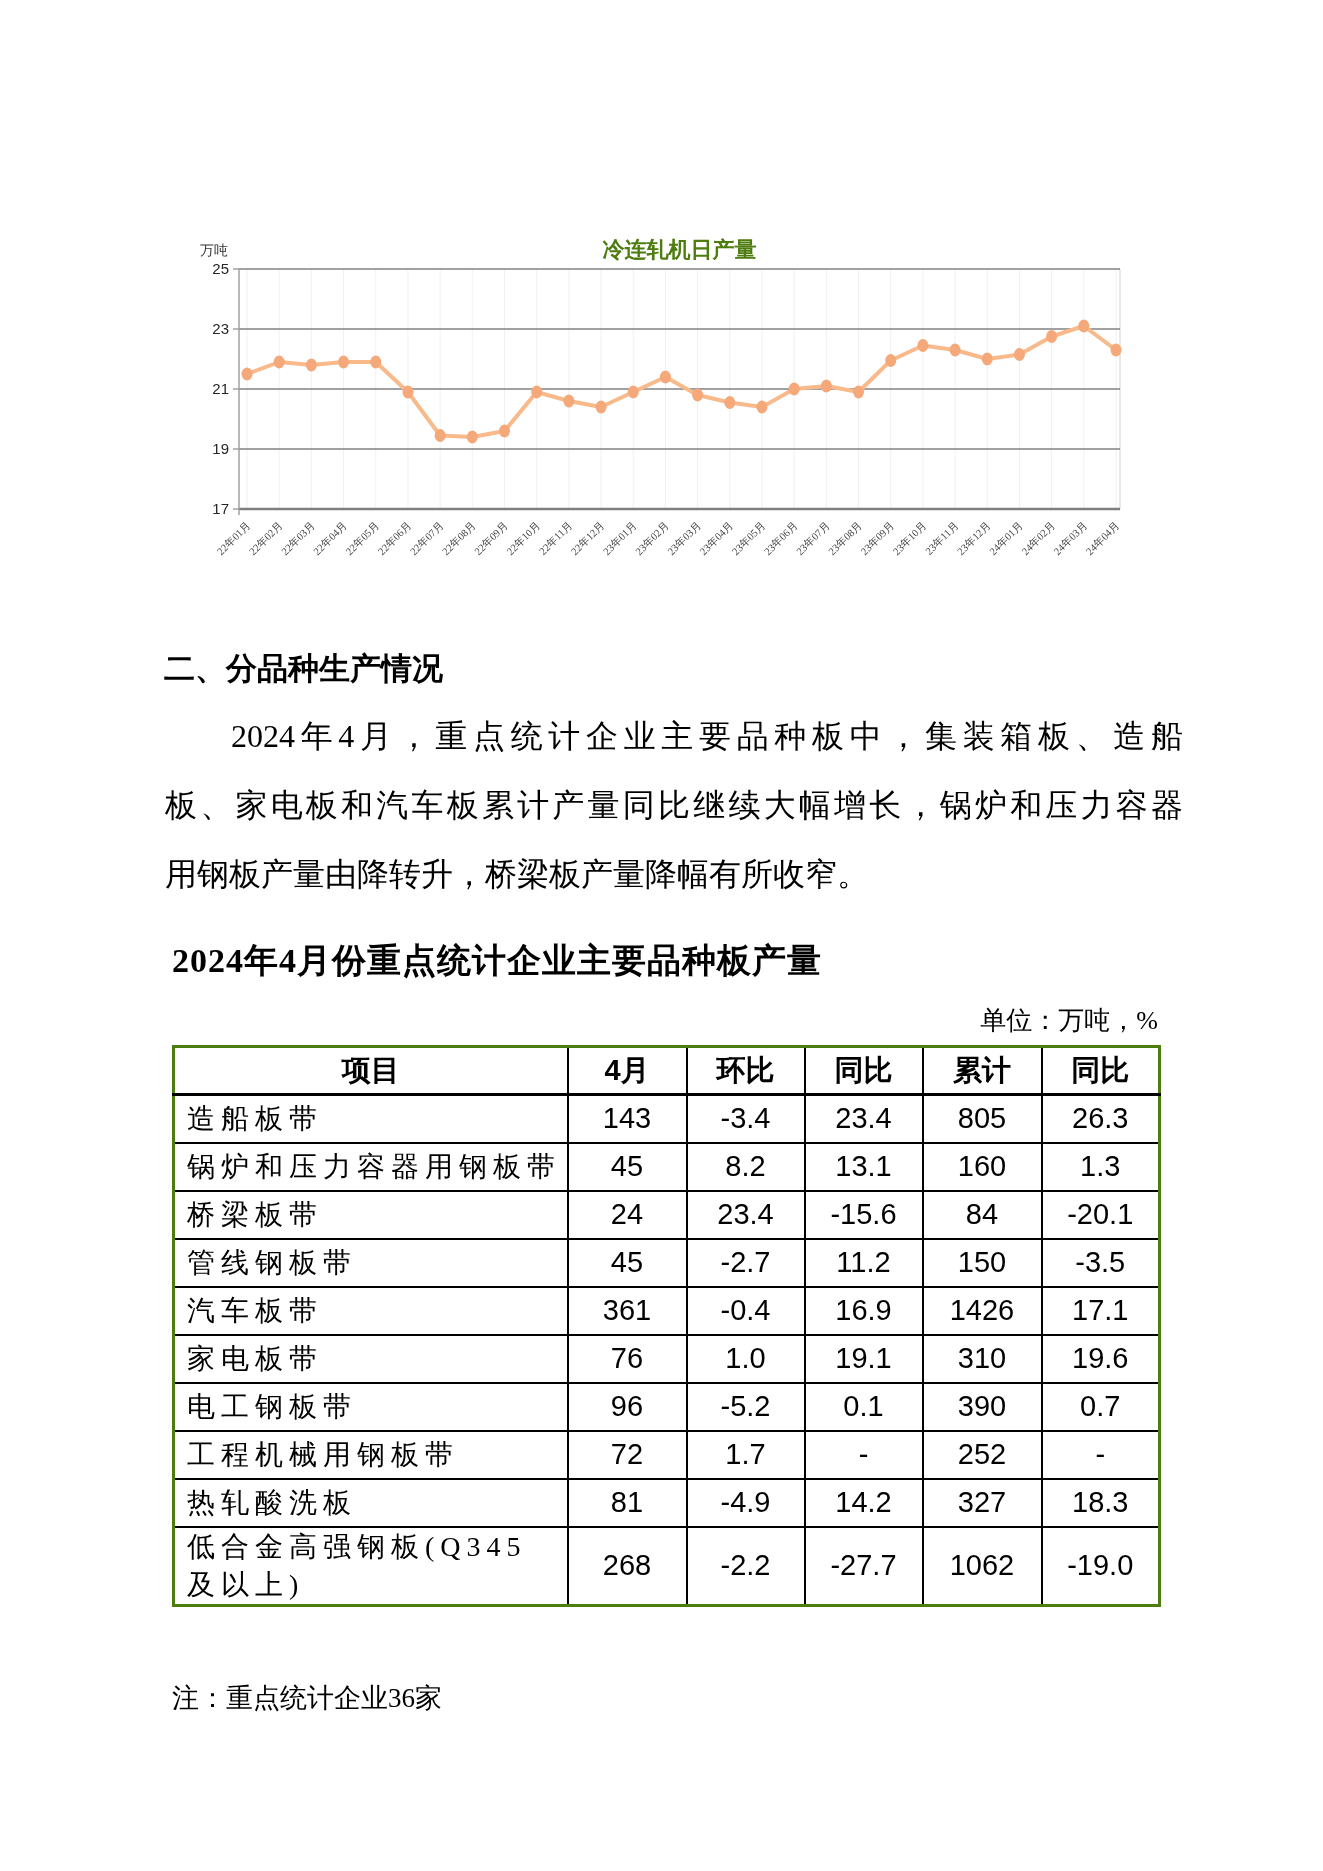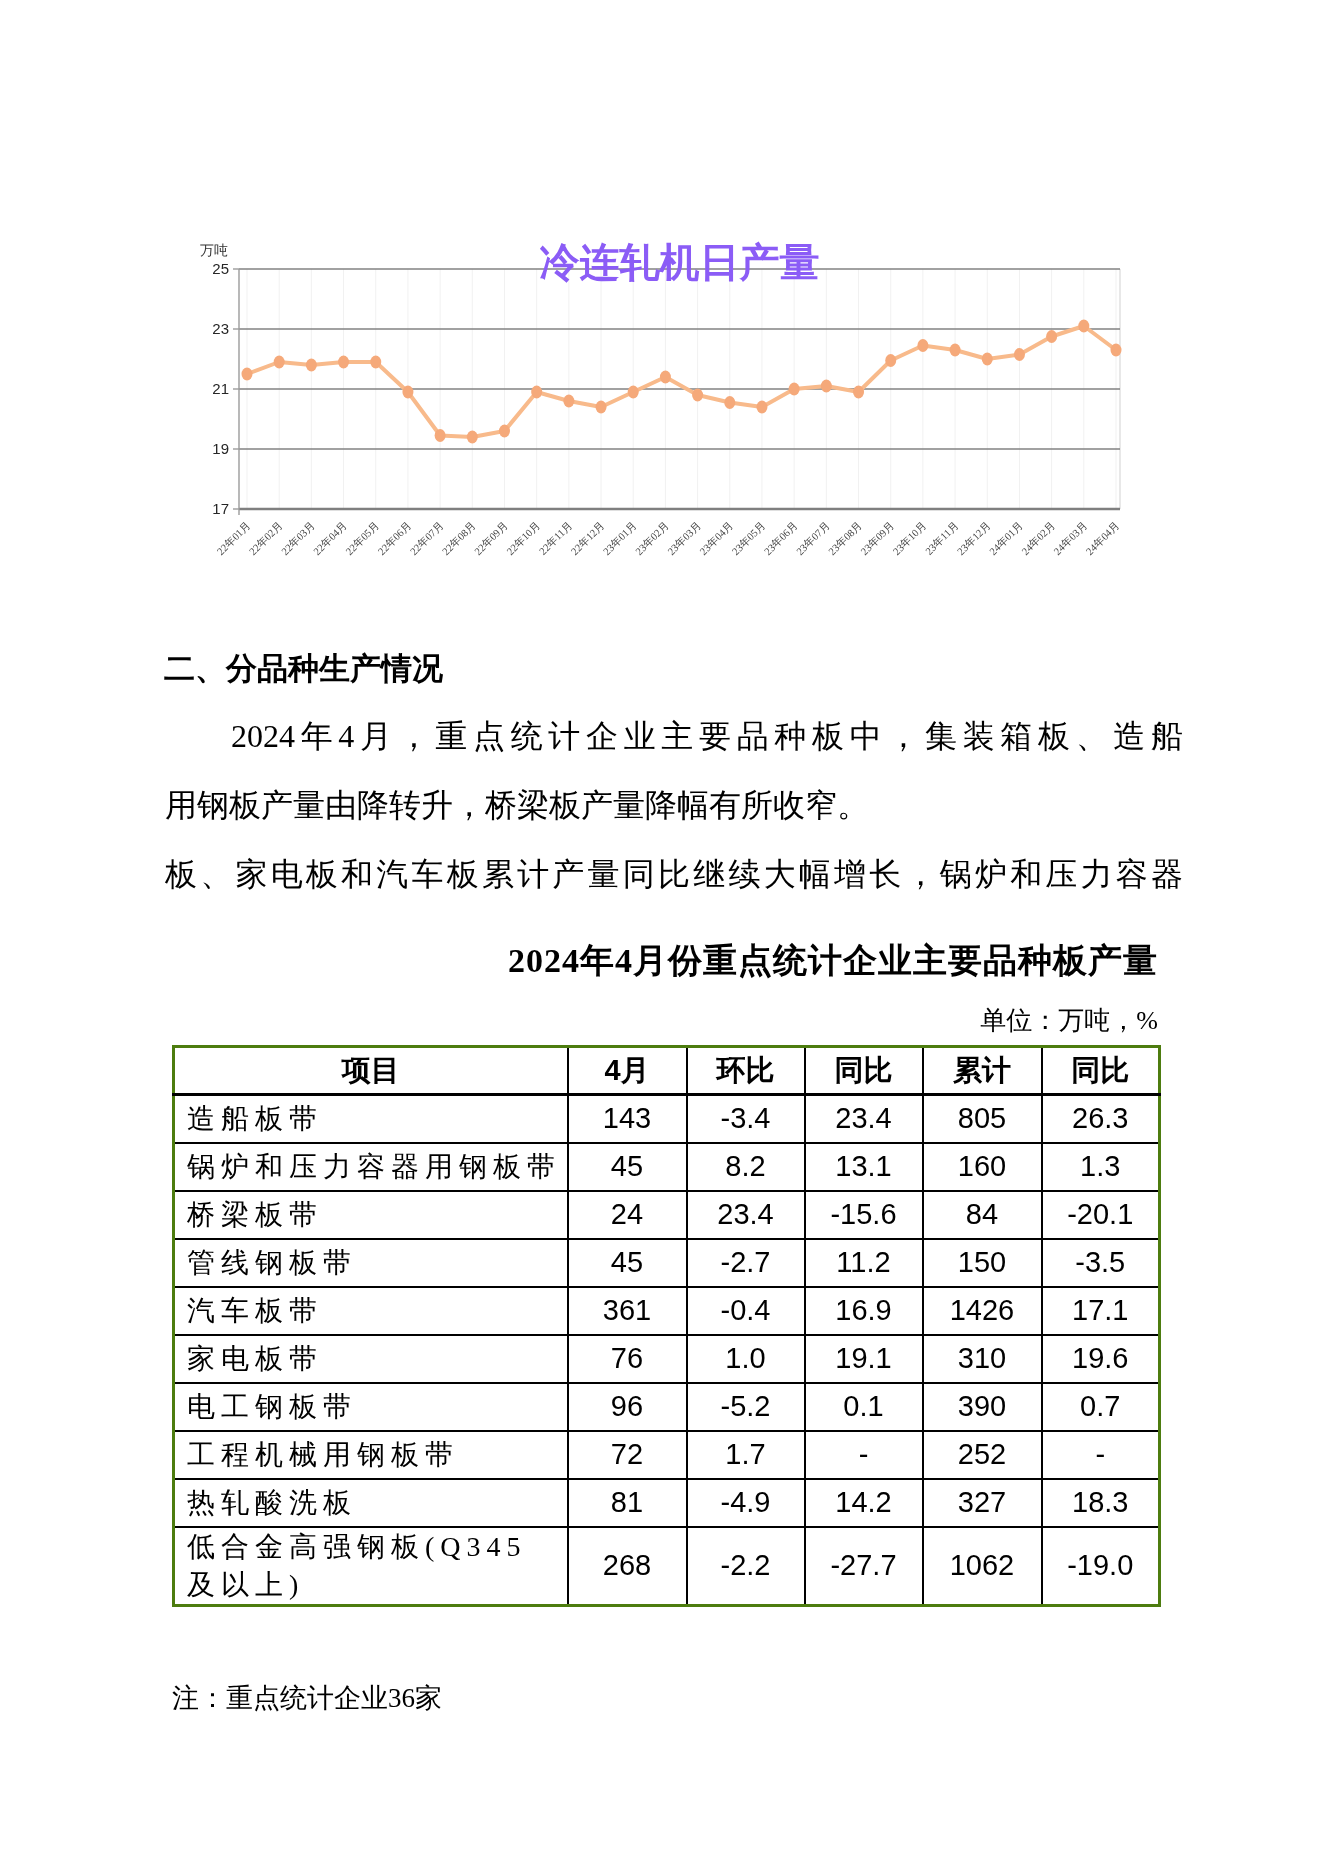--- a/index.html
+++ b/index.html
@@ -2,36 +2,36 @@
 <html><head>
 <meta charset="utf-8">
 <style>
   html,body{margin:0;padding:0;background:#ffffff;}
   #page{position:relative;width:1323px;height:1871px;background:#ffffff;overflow:hidden;
         font-family:"Liberation Serif",serif;color:#000;}
 
   
   #chart-block{position:absolute;left:165px;top:195px;width:1005px;height:380px;}
   #chart-title{position:absolute;left:74px;top:40px;width:881px;text-align:center;
-               font-family:"Liberation Serif",serif;font-weight:bold;font-size:40px;color:#8b5cf6;}
+               font-family:"Liberation Serif",serif;font-weight:bold;font-size:22px;color:#4d7c0f;}
   #chart-unit{position:absolute;left:0;top:47px;width:63px;text-align:right;
               font-size:14px;color:#333;font-family:"Liberation Serif",serif;}
   #chart-svg{position:absolute;left:0;top:0;}
 
   
   #section-heading{position:absolute;left:164px;top:648px;
                    font-family:"Liberation Sans",sans-serif;font-weight:bold;font-size:31px;color:#000;}
   #paragraph{position:absolute;left:165px;top:702px;width:1018px;
              font-size:32px;line-height:69px;color:#000;}
   #paragraph .para-line{height:69px;text-align:justify;text-align-last:justify;white-space:nowrap;}
   #paragraph .para-line.first{padding-left:66px;width:952px;}
   #paragraph .para-line.last{text-align-last:left;}
 
   
-  #table-title{position:absolute;left:172px;top:938px;width:986px;text-align:right;
+  #table-title{position:absolute;left:172px;top:938px;width:986px;text-align:left;
                font-weight:bold;font-size:34px;letter-spacing:1px;color:#000;}
   #unit-note{position:absolute;left:172px;top:1003px;width:986px;text-align:right;
              font-size:26px;color:#000;}
   #main-table{position:absolute;left:172px;top:1038px;border-collapse:collapse;
               width:986px;table-layout:fixed;}
   #main-table th,#main-table td{border:2px solid #000;height:48px;padding:0;
               font-size:29px;vertical-align:middle;box-sizing:border-box;}
   #main-table th{font-family:"Liberation Sans",sans-serif;font-weight:bold;text-align:center;
               border-bottom-width:3px;}
   #main-table{border:3px solid #4d7c0f;margin-top:7px;}
@@ -150,22 +150,22 @@
         <text x="922.8148148148148" y="331" text-anchor="end" fill="#3F3F3F" font-size="10.5" font-family="&quot;Liberation Serif&quot;,serif" transform="rotate(-45 922.8148148148148 331)">24年03月</text>
         <text x="955" y="331" text-anchor="end" fill="#3F3F3F" font-size="10.5" font-family="&quot;Liberation Serif&quot;,serif" transform="rotate(-45 955 331)">24年04月</text>
       </svg>
     <div id="chart-unit">万吨</div>
     <div id="chart-title">冷连轧机日产量</div>
   </div>
 
   <div id="section-heading">二、分品种生产情况</div>
   <div id="paragraph">
       <div class="para-line first">2024年4月，重点统计企业主要品种板中，集装箱板、造船</div>
+      <div class="para-line">板、家电板和汽车板累计产量同比继续大幅增长，锅炉和压力容器</div>
       <div class="para-line last">用钢板产量由降转升，桥梁板产量降幅有所收窄。</div>
-      <div class="para-line">板、家电板和汽车板累计产量同比继续大幅增长，锅炉和压力容器</div>
     </div>
 
   <div id="table-title">2024年4月份重点统计企业主要品种板产量</div>
   <div id="unit-note">单位：万吨，%</div>
   <table id="main-table">
     <colgroup>
       <col style="width:394px">
         <col style="width:119px">
         <col style="width:118px">
       <col style="width:118px">

